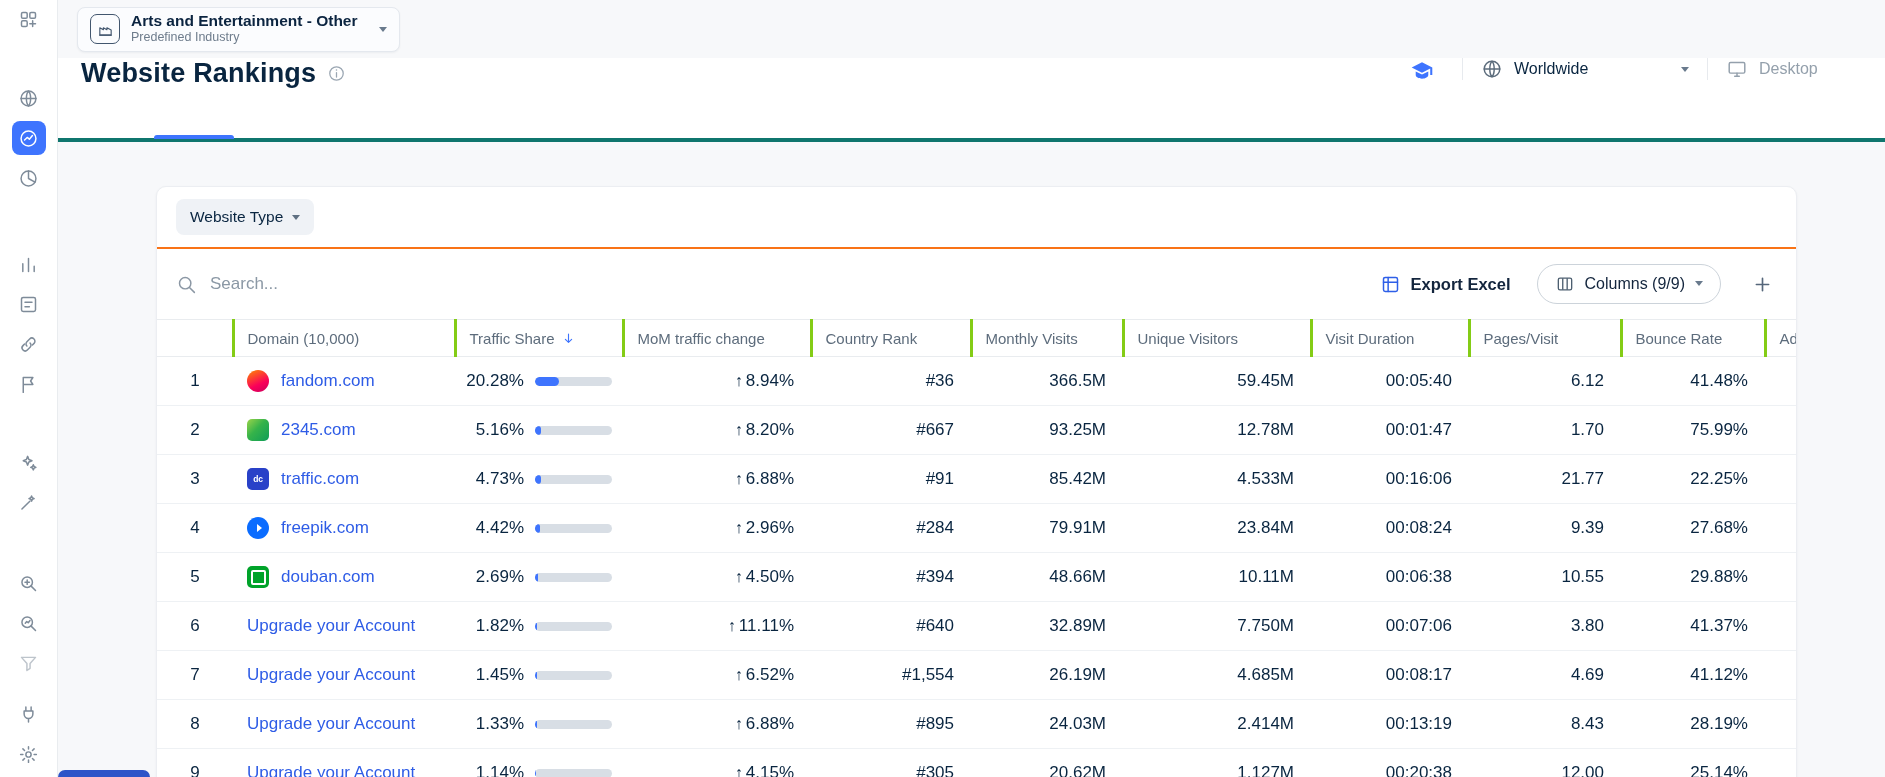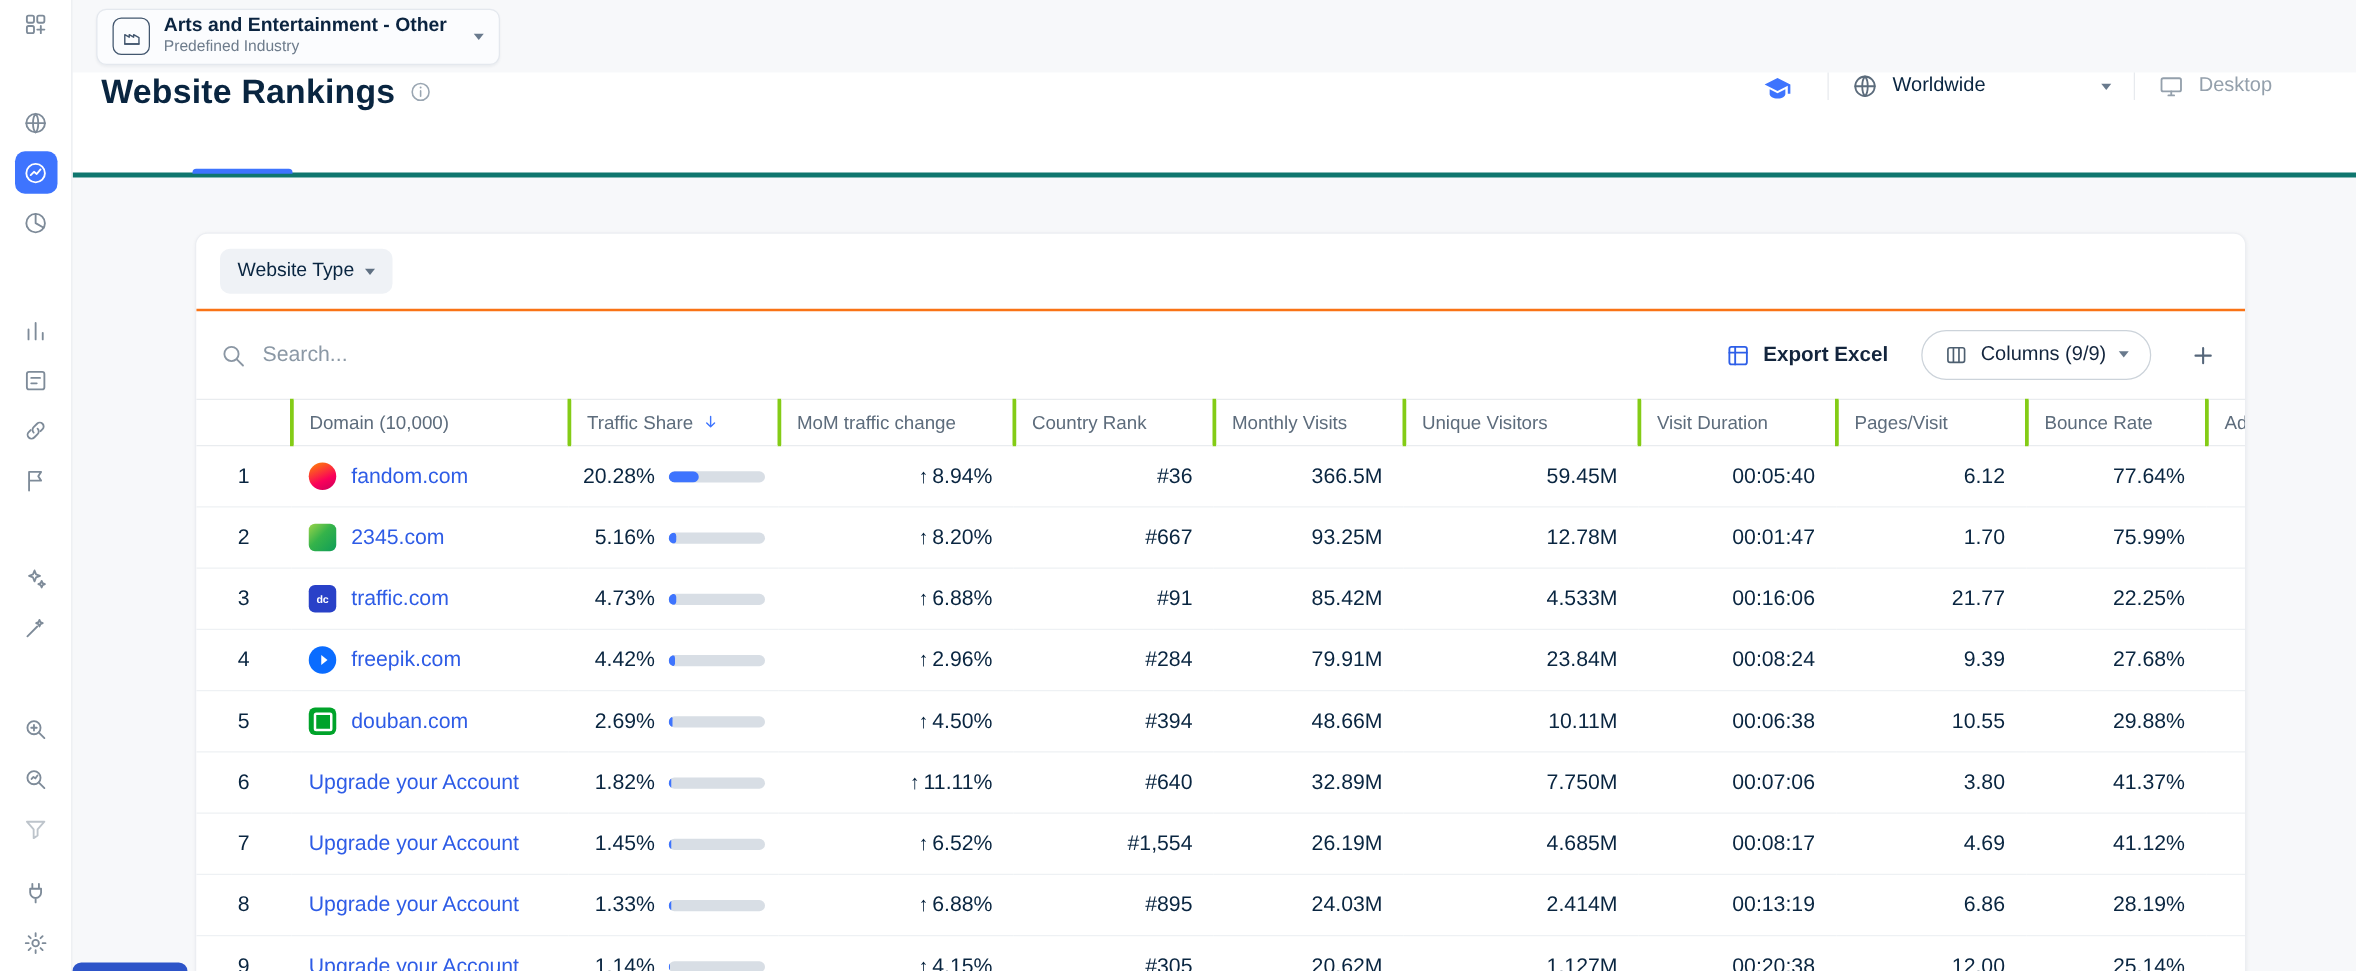--- a/index.html
+++ b/index.html
@@ -371,21 +371,21 @@
                       <span class="share-fill" style="width: 31.2%;"></span>
                     </span>
                   </div>
                 </td>
                 <td class="td-num mom-pos"><span class="up-arrow">↑</span>8.94%</td>
                 <td class="td-num">#36</td>
                 <td class="td-num">366.5M</td>
                 <td class="td-num">59.45M</td>
                 <td class="td-num">00:05:40</td>
                 <td class="td-num">6.12</td>
-                <td class="td-num">77.64%</td>
+                <td class="td-num">41.48%</td>
                 <td class="td-ad"></td>
               </tr>
               <tr>
                 <td class="td-rank">2</td>
                 <td class="td-domain">
                   <div class="domain-wrap">
                     <span class="favicon fav-s2345"></span>
                     <a href="#" class="domain-link">2345.com</a>
                   </div>
                 </td>
@@ -542,21 +542,21 @@
                     <span class="share-track">
                       <span class="share-fill" style="width: 2.04615%;"></span>
                     </span>
                   </div>
                 </td>
                 <td class="td-num mom-pos"><span class="up-arrow">↑</span>6.88%</td>
                 <td class="td-num">#895</td>
                 <td class="td-num">24.03M</td>
                 <td class="td-num">2.414M</td>
                 <td class="td-num">00:13:19</td>
-                <td class="td-num">6.86</td>
+                <td class="td-num">8.43</td>
                 <td class="td-num">28.19%</td>
                 <td class="td-ad"></td>
               </tr>
               <tr>
                 <td class="td-rank">9</td>
                 <td class="td-domain">
                   <div class="domain-wrap">
                     <a href="#" class="domain-link">Upgrade your Account</a>
                   </div>
                 </td>

